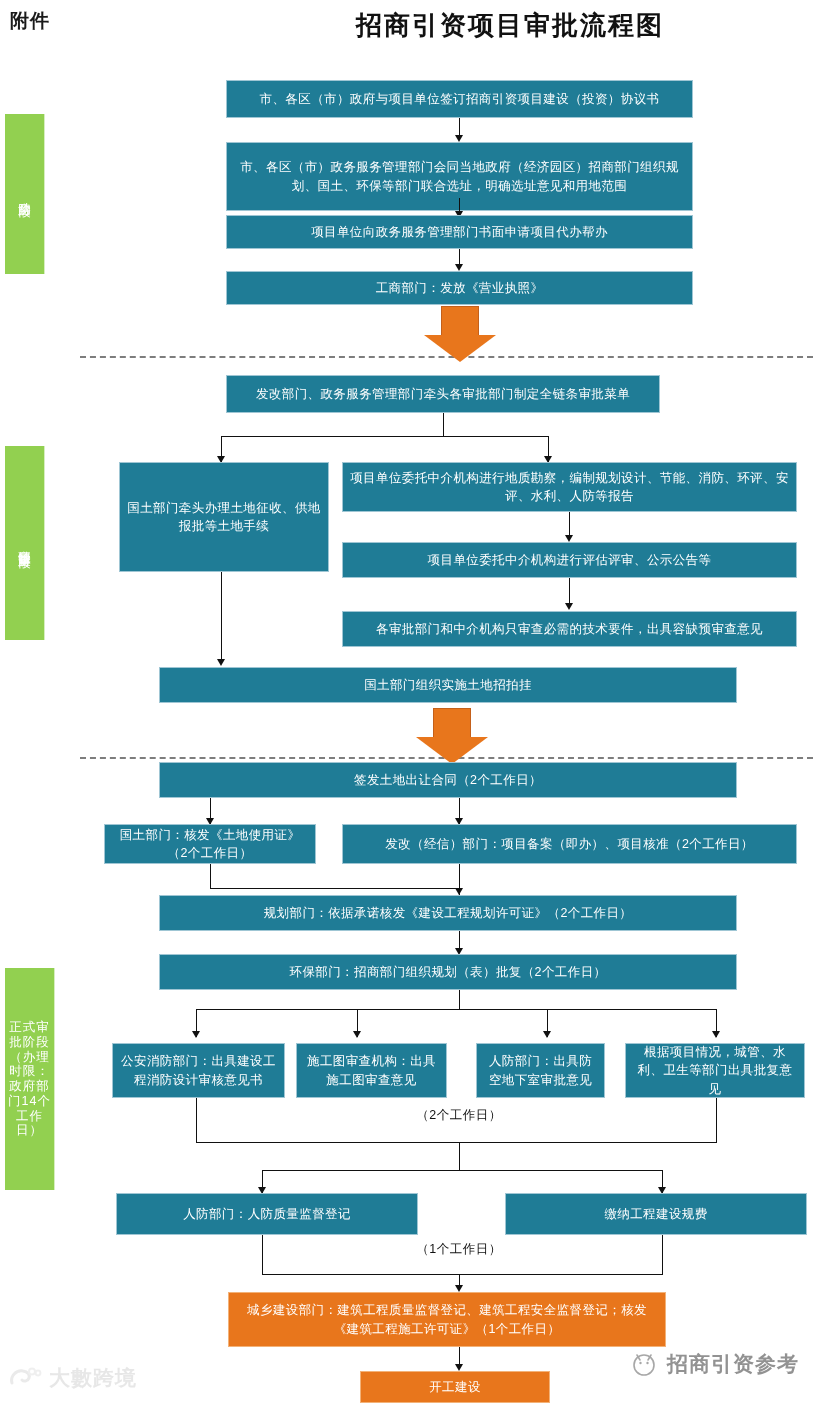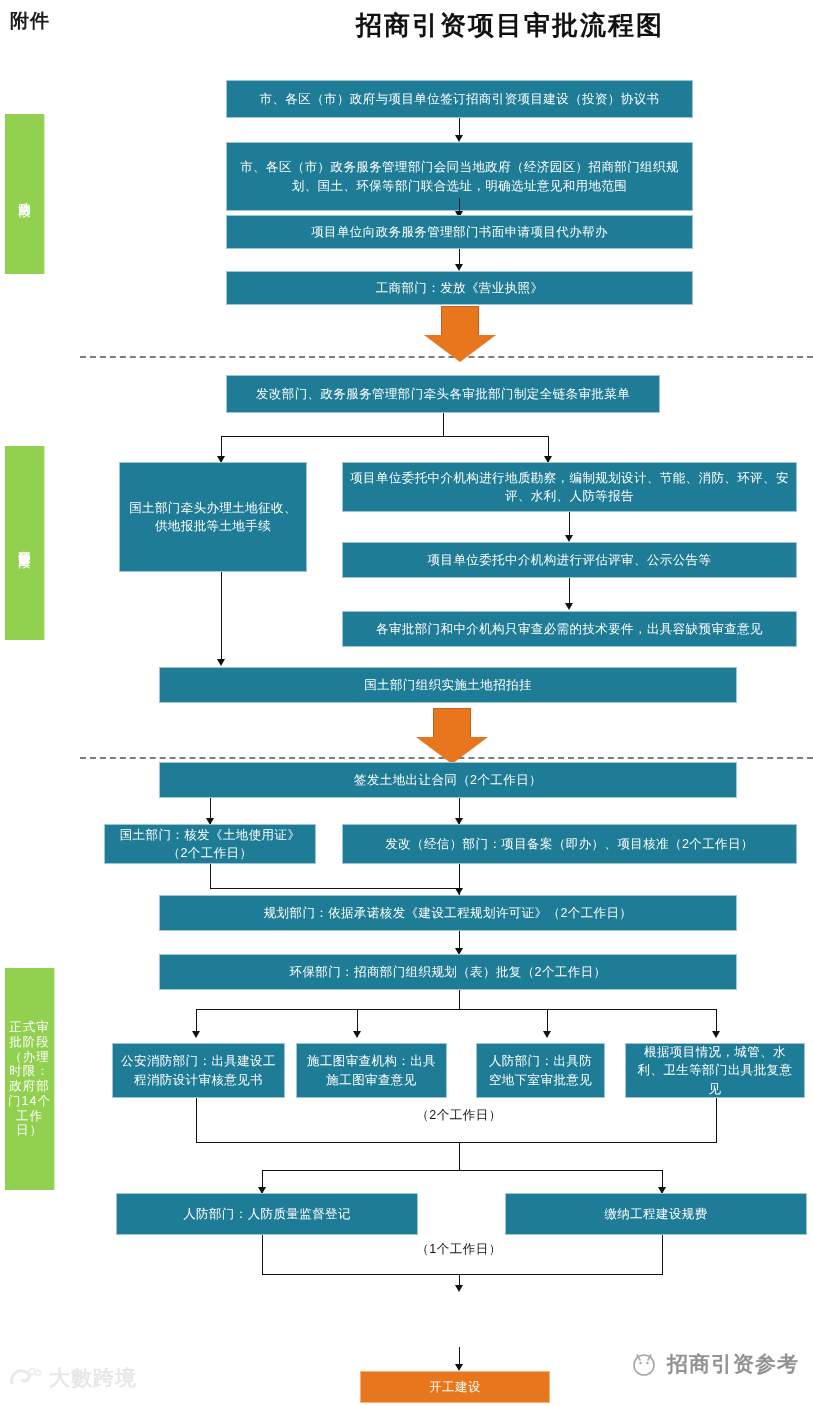--- a/index.html
+++ b/index.html
@@ -197,21 +197,21 @@
     <span>发改部门、政务服务管理部门牵头各审批部门制定全链条审批菜单</span>
   </div>
 
   <div class="vline" style="left:443px; top:413px; height:23px;"></div>
   <div class="hline" style="left:221px; top:436px; width:327px;"></div>
   <div class="vline" style="left:221px; top:436px; height:26px;"></div>
   <div class="arrowhead" style="left:217px; top:456px;"></div>
   <div class="vline" style="left:548px; top:436px; height:26px;"></div>
   <div class="arrowhead" style="left:544px; top:456px;"></div>
 
-  <div class="box" style="left:119px; top:462px; width:188px; height:110px;">
+  <div class="box" style="left:119px; top:462px; width:210px; height:110px;">
     <span>国土部门牵头办理土地征收、供地报批等土地手续</span>
   </div>
 
   <div class="box" style="left:342px; top:462px; width:455px; height:50px;">
     <span>项目单位委托中介机构进行地质勘察，编制规划设计、节能、消防、环评、安评、水利、人防等报告</span>
   </div>
 
   <div class="vline" style="left:569px; top:512px; height:28px;"></div>
   <div class="arrowhead" style="left:565px; top:535px;"></div>
 
@@ -321,20 +321,23 @@
   <div class="note" style="left:374px; top:1241px; width:170px;">
     <span>（1个工作日）</span>
   </div>
 
   <div class="vline" style="left:262px; top:1235px; height:39px;"></div>
   <div class="vline" style="left:662px; top:1235px; height:39px;"></div>
   <div class="hline" style="left:262px; top:1274px; width:401px;"></div>
   <div class="vline" style="left:459px; top:1274px; height:16px;"></div>
   <div class="arrowhead" style="left:455px; top:1285px;"></div>
 
+  <div class="box orange" style="left:228px; top:1292px; width:438px; height:55px;">
+    <span>城乡建设部门：建筑工程质量监督登记、建筑工程安全监督登记；核发《建筑工程施工许可证》（1个工作日）</span>
+  </div>
 
   <div class="vline" style="left:459px; top:1347px; height:22px;"></div>
   <div class="arrowhead" style="left:455px; top:1364px;"></div>
 
   <div class="box orange" style="left:360px; top:1371px; width:190px; height:32px;">
     <span>开工建设</span>
   </div>
 
   <div class="wm wm-left">
     <svg class="wm-ico" width="34" height="24" viewBox="0 0 34 24">

